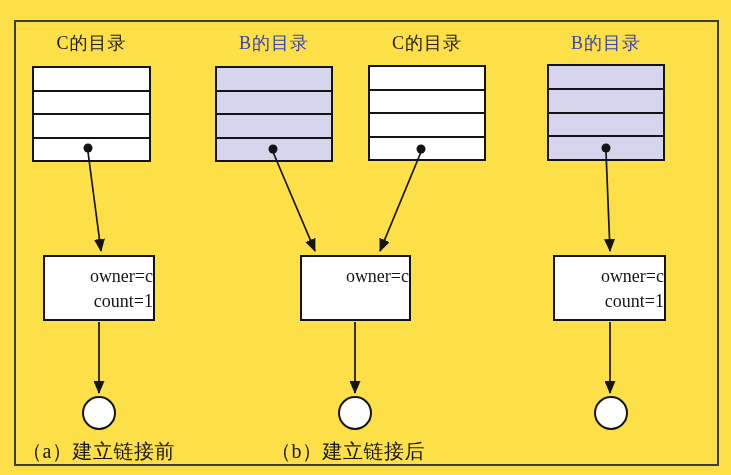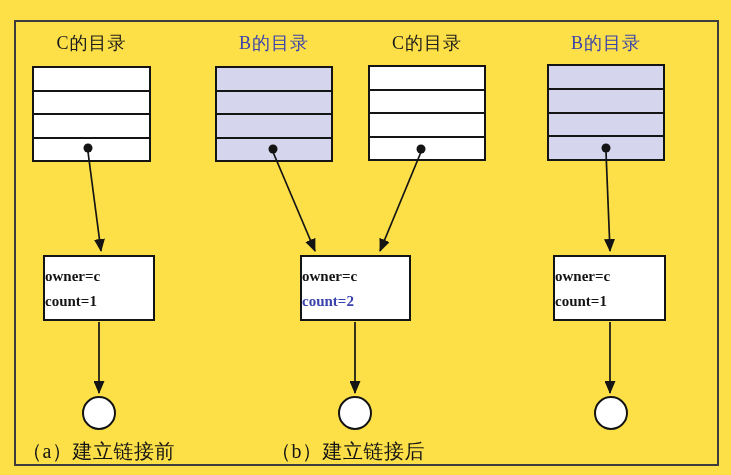--- a/index.html
+++ b/index.html
@@ -23,22 +23,22 @@
     position:absolute;box-sizing:border-box;
     border:2px solid #141414;background:#ffffff;
     display:flex;flex-direction:column;
   }
   .dir-table.hl{background:#d5d6ee;}
   .dir-table .row{flex:1;}
   .dir-table .row + .row{border-top:2px solid #141414;}
   .inode-box{
     position:absolute;box-sizing:border-box;
     border:2px solid #141414;background:#ffffff;
-    text-align:left;font-size:15px;color:#141414;
-    padding-top:7px;line-height:25px;font-weight:bold;
+    text-align:right;font-size:18px;color:#141414;
+    padding-top:7px;line-height:25px;
   }
   .caption{
     position:absolute;top:438px;height:26px;line-height:26px;
     font-size:20px;color:#141414;letter-spacing:0.5px;white-space:nowrap;
   }
   .overlay{position:absolute;left:0;top:0;pointer-events:none;}
 </style>
 </head>
 <body>
 
@@ -75,21 +75,20 @@
     <div class="row"></div>
     <div class="row"></div>
   </div>
 
   <div class="inode-box" style="left:43px;top:255px;width:112px;height:66px">
     <div>owner=c</div>
     <div>count=1</div>
   </div>
   <div class="inode-box" style="left:300px;top:255px;width:111px;height:66px">
     <div>owner=c</div>
-    <div class="hl-text">count=2</div>
   </div>
   <div class="inode-box" style="left:553px;top:255px;width:113px;height:66px">
     <div>owner=c</div>
     <div>count=1</div>
   </div>
 
   <div class="caption" style="left:271px">（b）建立链接后</div>
   <div class="caption" style="left:22px">（a）建立链接前</div>
 
   <svg class="overlay" width="731" height="475" viewBox="0 0 731 475">

